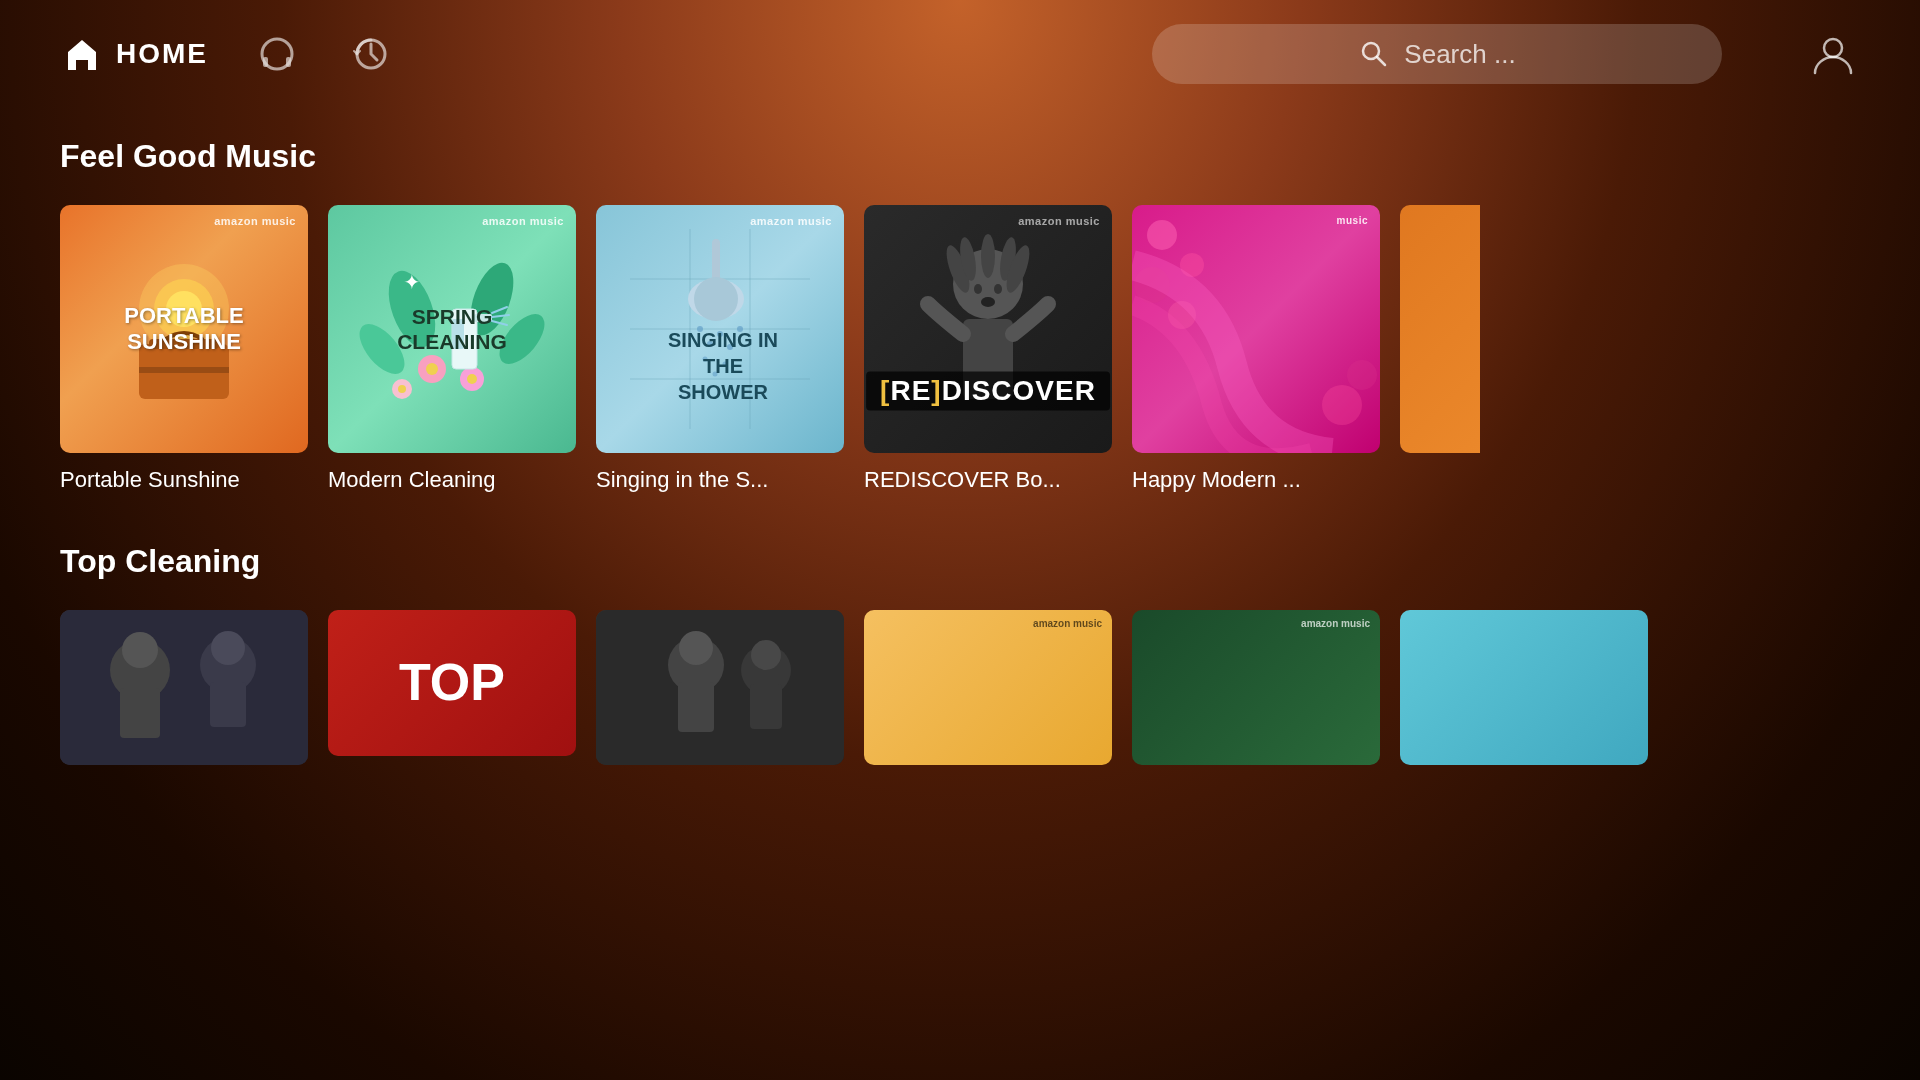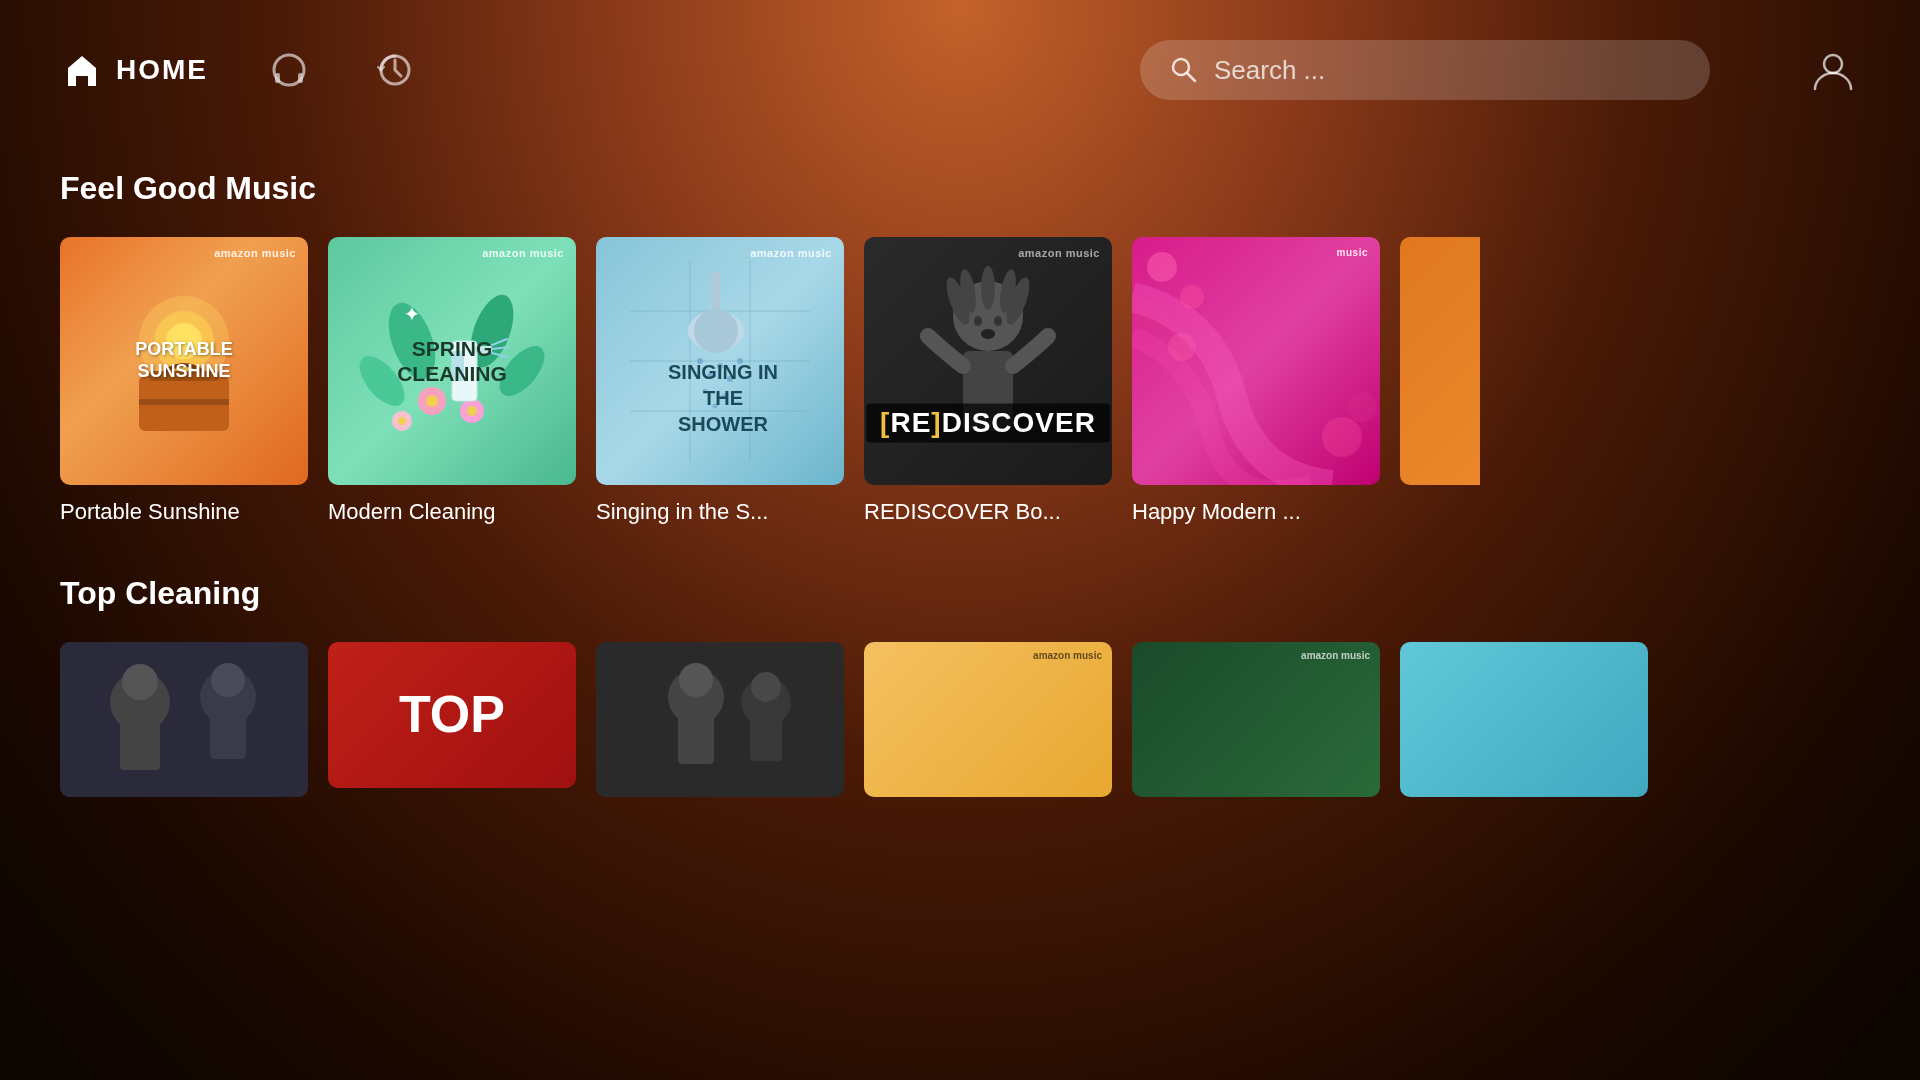--- a/index.html
+++ b/index.html
@@ -25,22 +25,22 @@
       position: relative;
       z-index: 1;
       width: 100%;
       height: 100%;
     }
 
     
     .header {
       display: flex;
       align-items: center;
-      padding: 40px 60px;
-      gap: 56px;
+      padding: 24px 60px;
+      gap: 44px;
     }
 
     .nav-home {
       display: flex;
       align-items: center;
       gap: 12px;
       cursor: pointer;
     }
 
     .nav-home-label {
@@ -60,20 +60,21 @@
     .search-bar {
       margin-left: auto;
       display: flex;
       align-items: center;
       background: rgba(255,255,255,0.18);
       border-radius: 50px;
       padding: 14px 28px;
       gap: 14px;
       width: 570px;
       cursor: text;
+      justify-content: center;
     }
 
     .search-icon-wrap {
       width: 32px;
       height: 32px;
       flex-shrink: 0;
     }
 
     .search-placeholder {
       font-size: 26px;
@@ -348,21 +349,21 @@
               <rect x="45" y="105" width="90" height="55" rx="6" fill="#c0601a"></rect>
               <rect x="55" y="100" width="70" height="10" rx="4" fill="#a05010"></rect>
 
               <path d="M72 100 Q90 88 108 100" stroke="#804008" stroke-width="4" fill="none" stroke-linecap="round"></path>
 
               <rect x="45" y="128" width="90" height="6" fill="rgba(0,0,0,0.2)"></rect>
 
               <text x="90" y="155" text-anchor="middle" font-size="0" fill="white"></text>
             </svg>
             <div class="text-overlay">
-              <div class="portable-text" style="font-size:18px; line-height:1.2;">PORTABLE<br>SUNSHINE</div>
+              <div class="portable-text" style="font-size:22px; line-height:1.2;">PORTABLE<br>SUNSHINE</div>
             </div>
           </div>
         </div>
         <div class="card-label">Portable Sunshine</div>
       </div>
 
       <div class="card card-spring-cleaning">
         <div class="card-image">
           <div class="card-image-inner">
             <span class="amazon-badge">amazon music</span>

